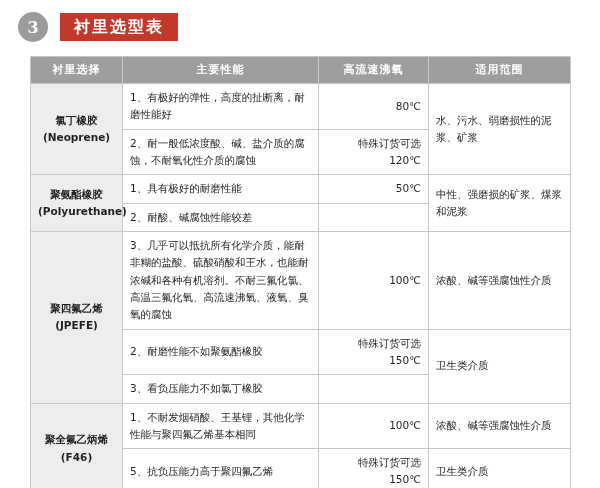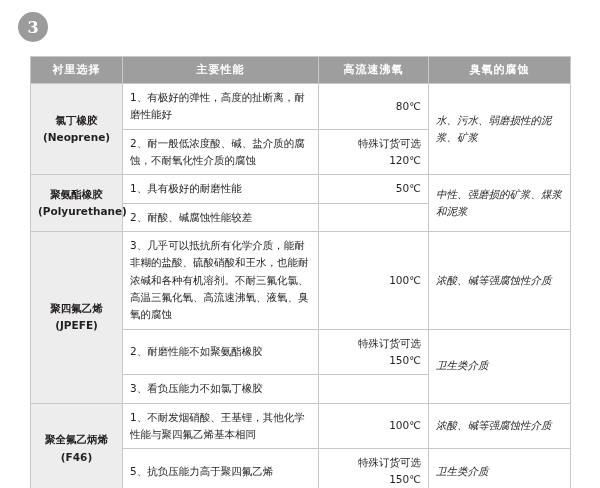--- a/index.html
+++ b/index.html
@@ -97,50 +97,50 @@
   }
   td.temp {
     text-align: right;
     background: #ffffff;
     white-space: pre-line;
   }
   td.scope {
     text-align: left;
     background: #ffffff;
     padding-left: 12px;
-    font-style: italic;
   }
   .col-cat   { width: 92px; }
   .col-perf  { width: 196px; }
   .col-temp  { width: 110px; }
   .col-scope { width: 142px; }
 </style>
 </head>
 <body>
 
 <div class="page">
 
   <div class="header">
     <div class="badge">3</div>
+    <div class="title-bar">衬里选型表</div>
   </div>
 
   <div class="table-wrap">
     <table class="spec">
       <colgroup>
         <col class="col-cat">
         <col class="col-perf">
         <col class="col-temp">
         <col class="col-scope">
       </colgroup>
       <thead>
         <tr>
           <th>衬里选择</th>
           <th>主要性能</th>
           <th>高流速沸氧</th>
-          <th>臭氧的腐蚀</th>
+          <th>适用范围</th>
         </tr>
       </thead>
       <tbody id="table-body">
           <tr>
             <td class="cat" rowspan="2">氯丁橡胶<br>(Neoprene)</td>
             <td class="perf">1、有极好的弹性，高度的扯断离，耐磨性能好</td>
             <td class="temp">80℃</td>
             <td class="scope" rowspan="2">水、污水、弱磨损性的泥浆、矿浆</td>
           </tr>
           <tr>

